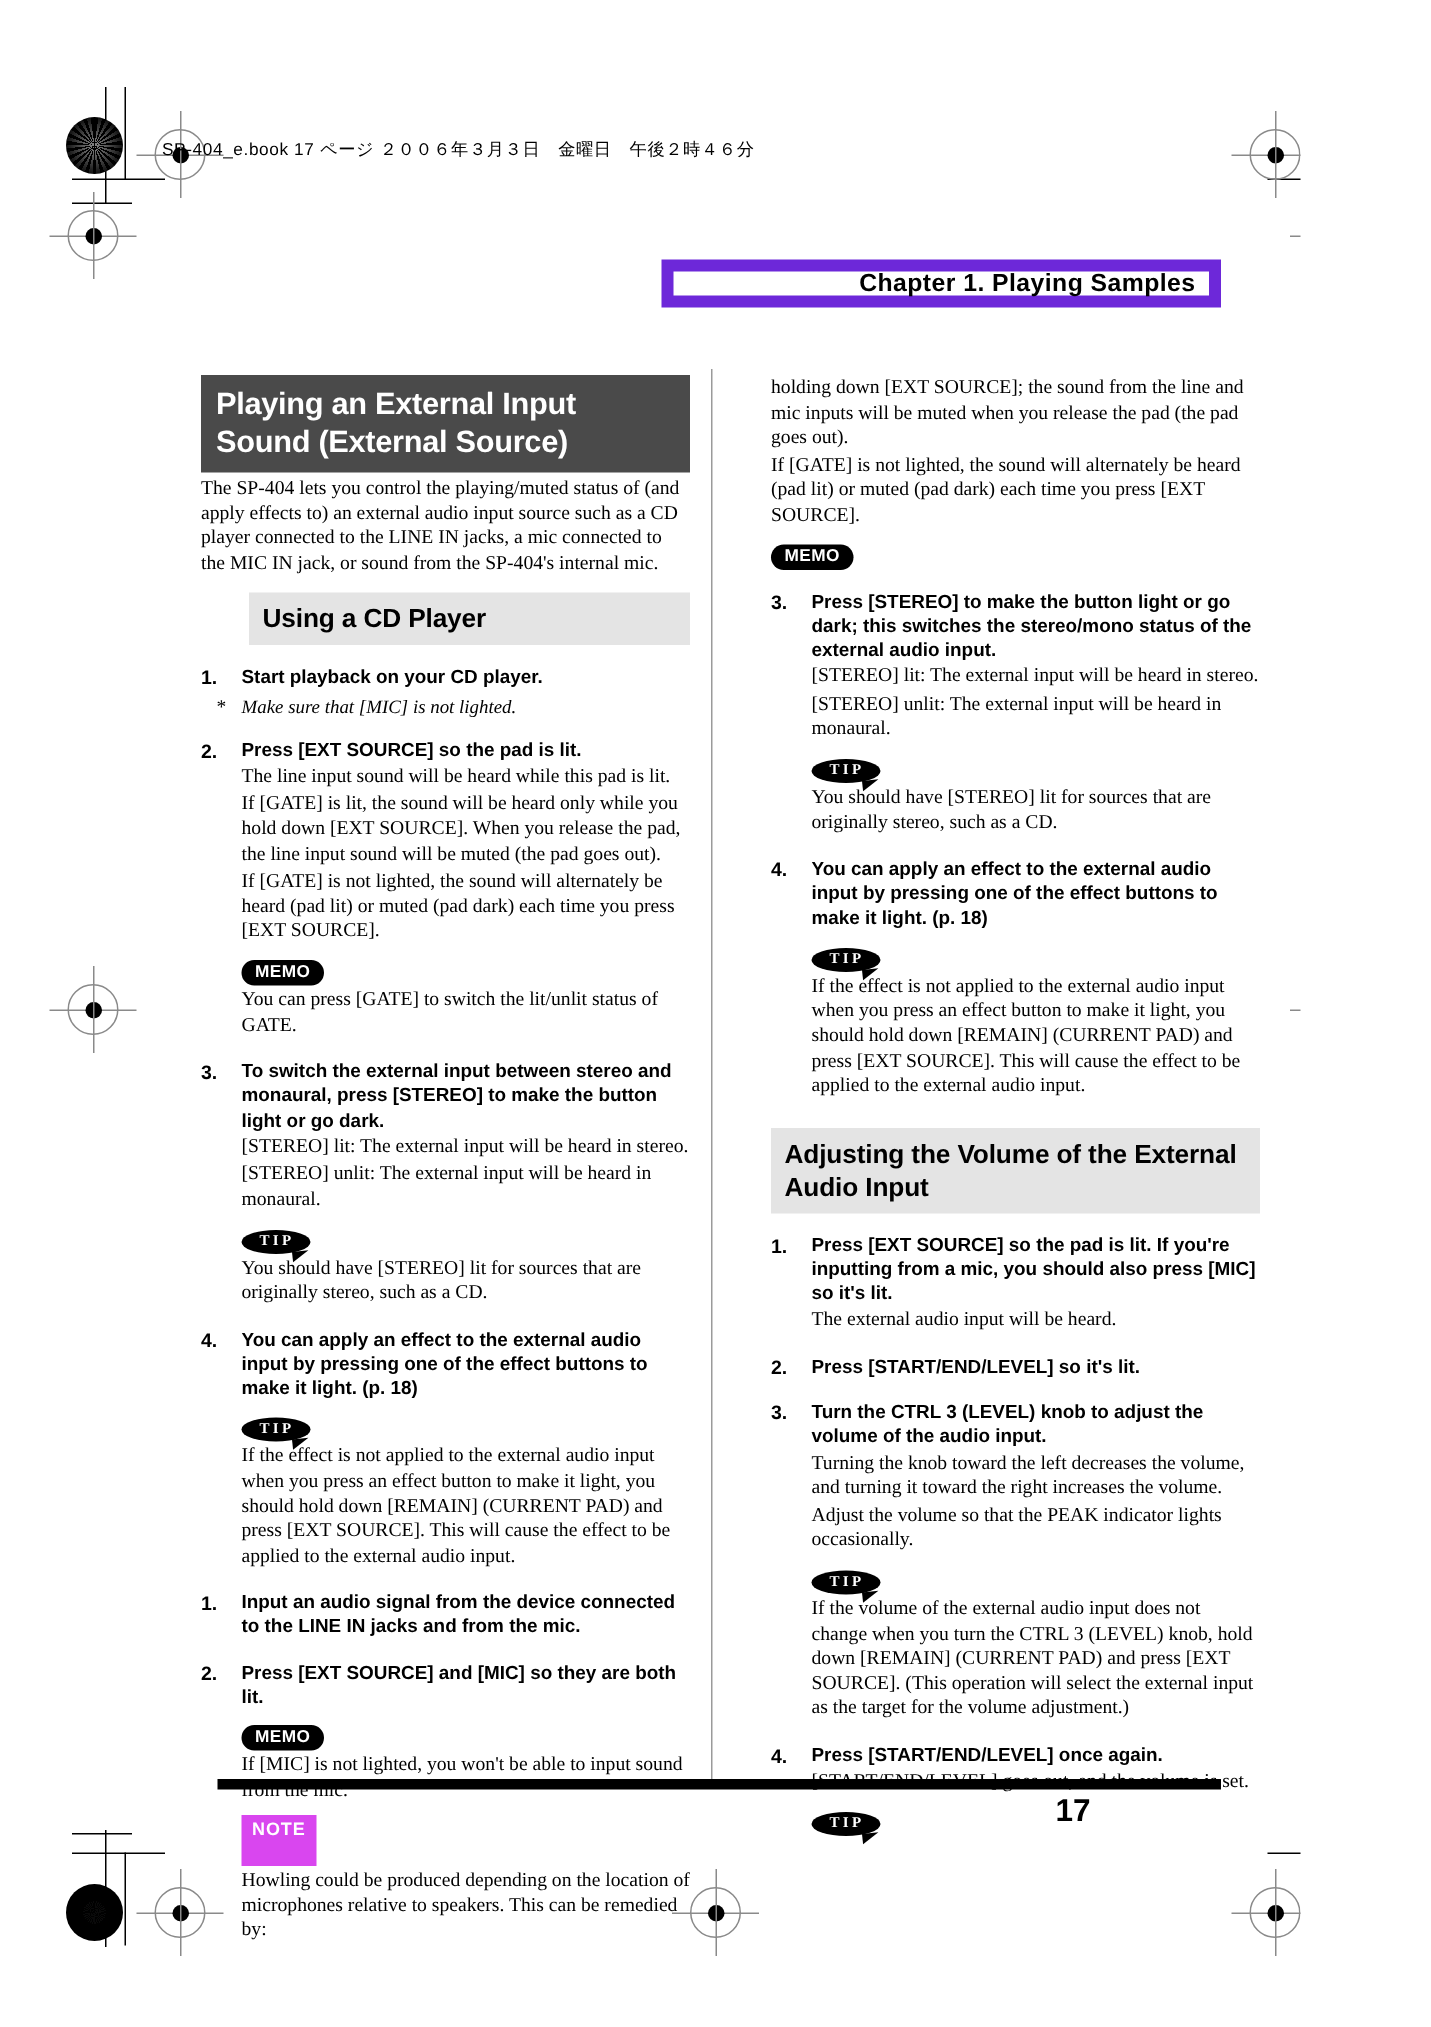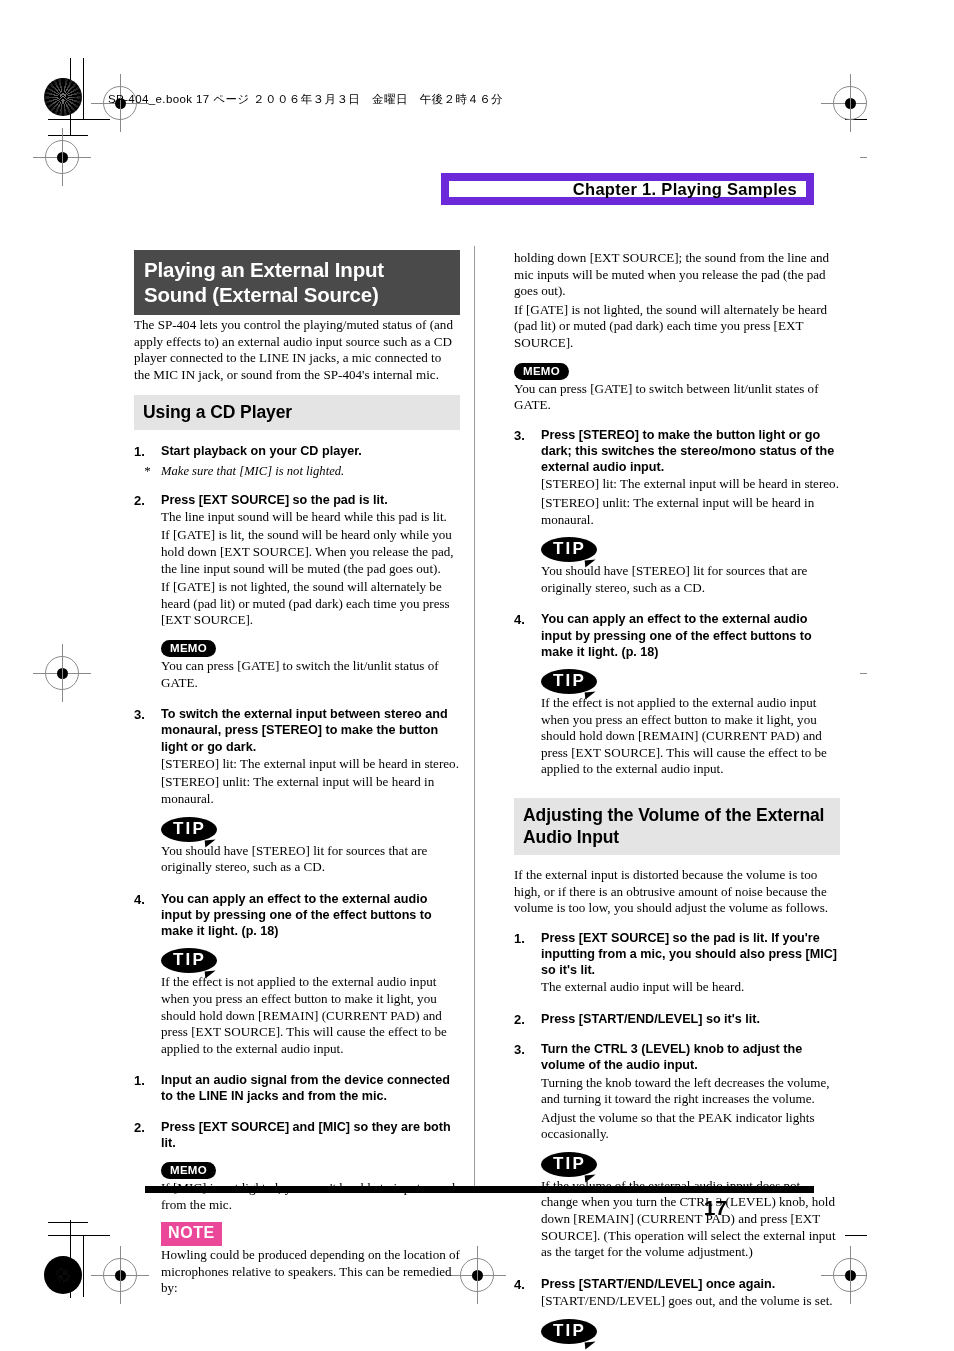--- a/index.html
+++ b/index.html
@@ -129,21 +129,21 @@
     color: #000000;
     font-family: "Liberation Sans", sans-serif;
     font-weight: bold;
     font-size: 17.5px;
     line-height: 22px;
     padding: 6px 9px 7px 9px;
     letter-spacing: -0.1px;
     margin-top: 18px;
     margin-bottom: 12px;
   }
-  .h2-bar.first { margin-top: 12px; }
+  .h2-bar.first { margin-top: 12px; margin-left: 32px; }
 
   
   .para {
     font-family: "Liberation Serif", serif;
     font-size: 13.1px;
     line-height: 16.6px;
     margin: 0 0 2px 0;
     text-align: left;
   }
   .intro { margin-bottom: 8px; }
@@ -196,37 +196,37 @@
     color: #fff;
     font-family: "Liberation Sans", sans-serif;
     font-weight: bold;
     font-size: 11.5px;
     letter-spacing: 0.3px;
     padding: 2px 9px 3px 9px;
     border-radius: 11px;
   }
   .badge-note {
     display: inline-block;
-    background: #ec4899;
+    background: #d946ef;
     color: #fff;
     font-family: "Liberation Sans", sans-serif;
     font-weight: bold;
-    font-size: 16px;
+    font-size: 12px;
     letter-spacing: 0.6px;
-    padding: 2px 7px 4px 7px;
+    padding: 2px 7px 18px 7px;
     border-radius: 0;
   }
   .badge-tip {
     position: relative;
     display: inline-block;
     background: #000;
     color: #fff;
-    font-family: Liberation Sans, sans-serif;
-    font-weight: bold;
-    font-size: 17px;
+    font-family: Liberation Serif, serif;
+    font-weight: bold;
+    font-size: 10px;
     letter-spacing: 2.2px;
     padding: 2px 11px 3px 12px;
     border-radius: 50% / 50%;
   }
   .badge-tip::after {
     content: "";
     position: absolute;
     right: 1px;
     bottom: -5px;
     width: 0; height: 0;
@@ -397,21 +397,20 @@
 
   </div>
 
   <div class="col col-right">
 
     <p class="para">holding down [EXT SOURCE]; the sound from the line and mic inputs will be muted when you release the pad (the pad goes out).</p>
     <p class="para">If [GATE] is not lighted, the sound will alternately be heard (pad lit) or muted (pad dark) each time you press [EXT SOURCE].</p>
     <div class="badge-row">
       <span class="badge-memo">MEMO</span>
     </div>
-    <p class="para">You can press [GATE] to switch between lit/unlit states of GATE.</p>
 
     <div class="step">
       <div class="num">3.</div>
       <div class="body">
         <p class="step-title">Press [STEREO] to make the button light or go dark; this switches the stereo/mono status of the external audio input.</p>
         <p class="para">[STEREO] lit: The external input will be heard in stereo.</p>
         <p class="para">[STEREO] unlit: The external input will be heard in monaural.</p>
         <div class="badge-row">
           <span class="badge-tip">TIP</span>
         </div>
@@ -424,21 +423,20 @@
       <div class="body">
         <p class="step-title">You can apply an effect to the external audio input by pressing one of the effect buttons to make it light. (p. 18)</p>
         <div class="badge-row">
           <span class="badge-tip">TIP</span>
         </div>
         <p class="para">If the effect is not applied to the external audio input when you press an effect button to make it light, you should hold down [REMAIN] (CURRENT PAD) and press [EXT SOURCE]. This will cause the effect to be applied to the external audio input.</p>
       </div>
     </div>
 
     <div class="h2-bar">Adjusting the Volume of the External Audio Input</div>
-    <p class="para">If the external input is distorted because the volume is too high, or if there is an obtrusive amount of noise because the volume is too low, you should adjust the volume as follows.</p>
 
     <div class="step">
       <div class="num">1.</div>
       <div class="body">
         <p class="step-title">Press [EXT SOURCE] so the pad is lit. If you're inputting from a mic, you should also press [MIC] so it's lit.</p>
         <p class="para">The external audio input will be heard.</p>
       </div>
     </div>
 
     <div class="step">

